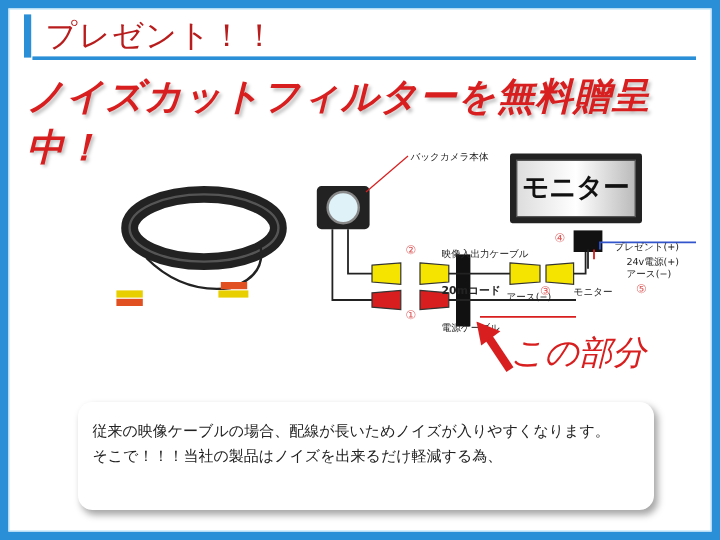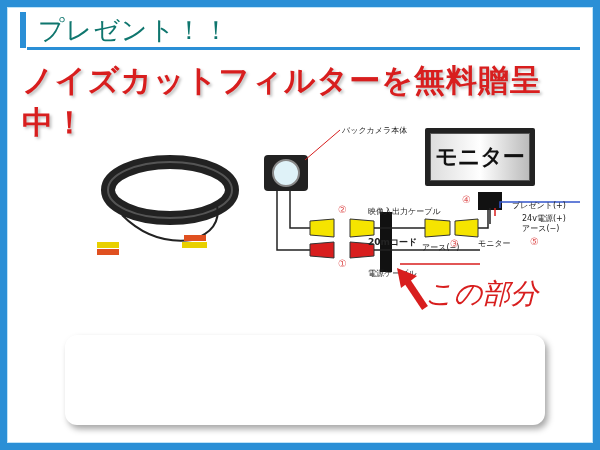--- a/index.html
+++ b/index.html
@@ -1,22 +1,22 @@
 <!DOCTYPE html>
 <html><head>
 <meta charset="utf-8">
 <style>
   html,body{margin:0;padding:0;}
   body{width:600px;height:450px;overflow:hidden;background:#fff;font-family:"DejaVu Sans",sans-serif;}
   .frame{position:absolute;left:0;top:0;width:600px;height:450px;box-sizing:border-box;border:7px solid #2a8fd6;background:#fff;}
   .inner{position:absolute;left:7px;top:7px;width:586px;height:436px;box-sizing:border-box;border:1px solid #bfe3f7;}
   .header{position:absolute;left:20px;top:12px;width:262px;height:36px;border-left:6px solid #2a8fd6;}
   .header-line{position:absolute;left:27px;top:47px;width:553px;height:3px;background:#2a8fd6;}
-  .header-title{position:absolute;left:38px;top:12px;font-size:26px;line-height:36px;color:#0f766e;letter-spacing:1px;}
-  .headline{position:absolute;left:22px;top:60px;font-size:31px;font-weight:bold;color:#d81e1e;letter-spacing:1px;text-shadow:2px 2px 3px rgba(0,0,0,0.25);}
+  .header-title{position:absolute;left:38px;top:12px;font-size:26px;line-height:36px;color:#b91c1c;letter-spacing:1px;}
+  .headline{position:absolute;left:22px;top:60px;font-size:31px;font-weight:bold;color:#d81e1e;letter-spacing:1px;text-shadow:2px 2px 3px rgba(0,0,0,0.25);font-style:italic;}
   .cable{position:absolute;left:92px;top:150px;width:160px;height:115px;}
   .diagram{position:absolute;left:250px;top:120px;width:340px;height:200px;}
   .small{font-size:8px;color:#222;position:absolute;white-space:nowrap;}
   .num{font-size:10px;color:#e05a5a;position:absolute;}
   .monitor{position:absolute;left:175px;top:8px;width:110px;height:58px;background:#222;border-radius:2px;}
   .monitor-screen{position:absolute;left:5px;top:5px;width:100px;height:48px;background:linear-gradient(90deg,#ddd,#fff 50%,#bbb);border:1px solid #555;box-sizing:border-box;font-weight:bold;font-size:22px;text-align:center;line-height:46px;color:#111;}
   .callout{position:absolute;left:425px;top:275px;font-size:28px;font-weight:normal;font-style:italic;color:#d81e1e;}
   .textbox{position:absolute;left:65px;top:335px;width:480px;height:90px;background:#fff;border-radius:12px;box-shadow:3px 4px 6px rgba(0,0,0,0.35);}
   .line{position:absolute;left:12px;font-size:12.5px;color:#222;white-space:nowrap;}
   .blue{color:#2233aa;}
@@ -83,13 +83,15 @@
   <span class="num" style="left:280px;top:116px;">⑤</span>
 </div>
 
 <svg style="position:absolute;left:395px;top:268px;" width="40" height="45">
   <line x1="30" y1="40" x2="10" y2="10" stroke="#d81e1e" stroke-width="7"></line>
   <polygon points="2,0 22,8 6,20" fill="#d81e1e"></polygon>
 </svg>
 <div class="callout">この部分</div>
 
 <div class="textbox">
+  <div class="line" style="top:16px;">従来の映像ケーブルの場合、配線が長いためノイズが入りやすくなります。</div>
+  <div class="line" style="top:37px;">そこで！！！当社の製品はノイズを出来るだけ軽減する為、</div>
 </div>
 
 </body></html>

